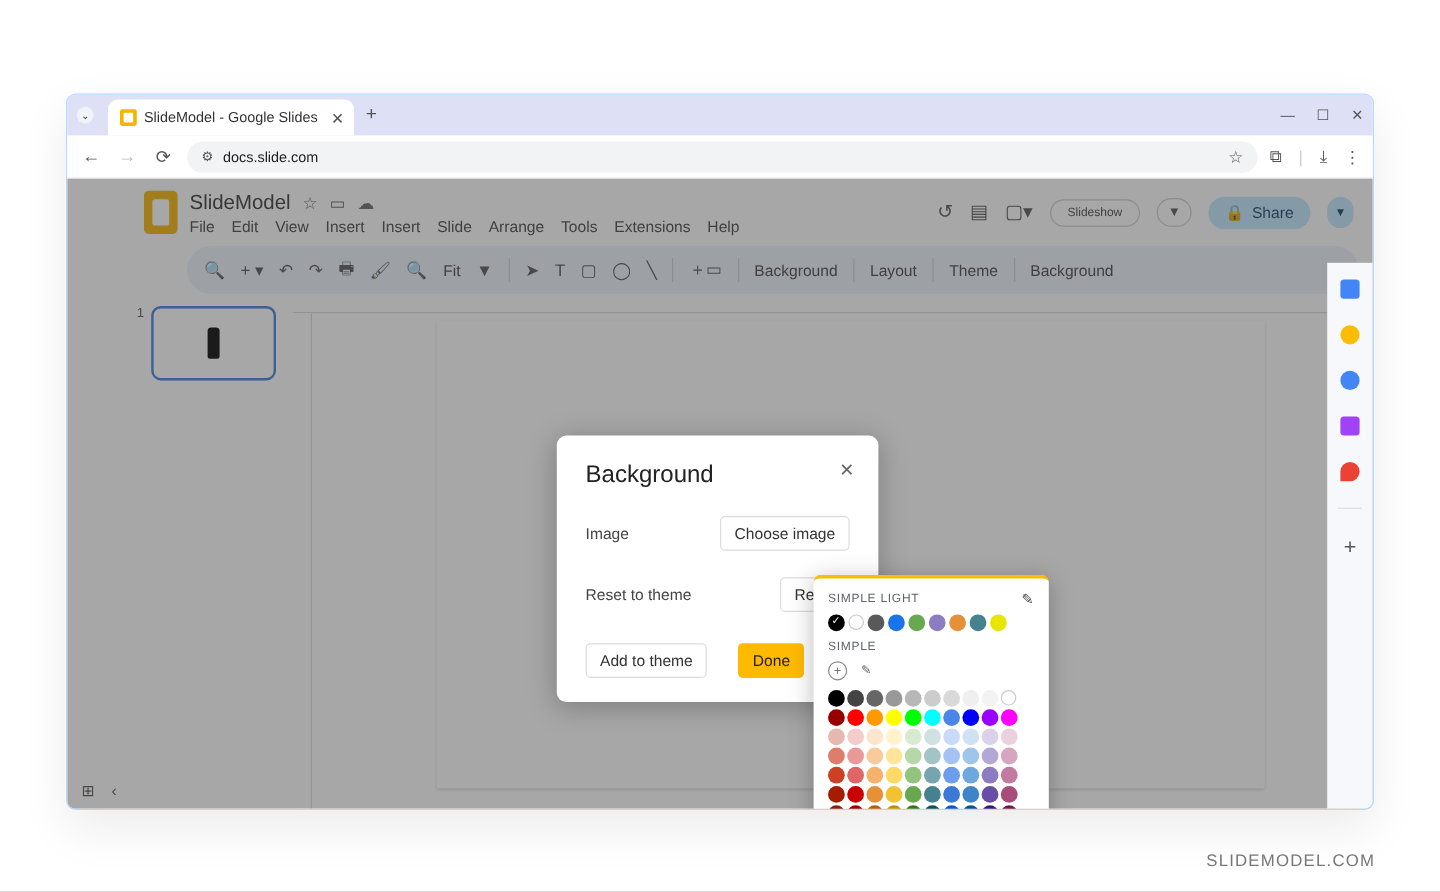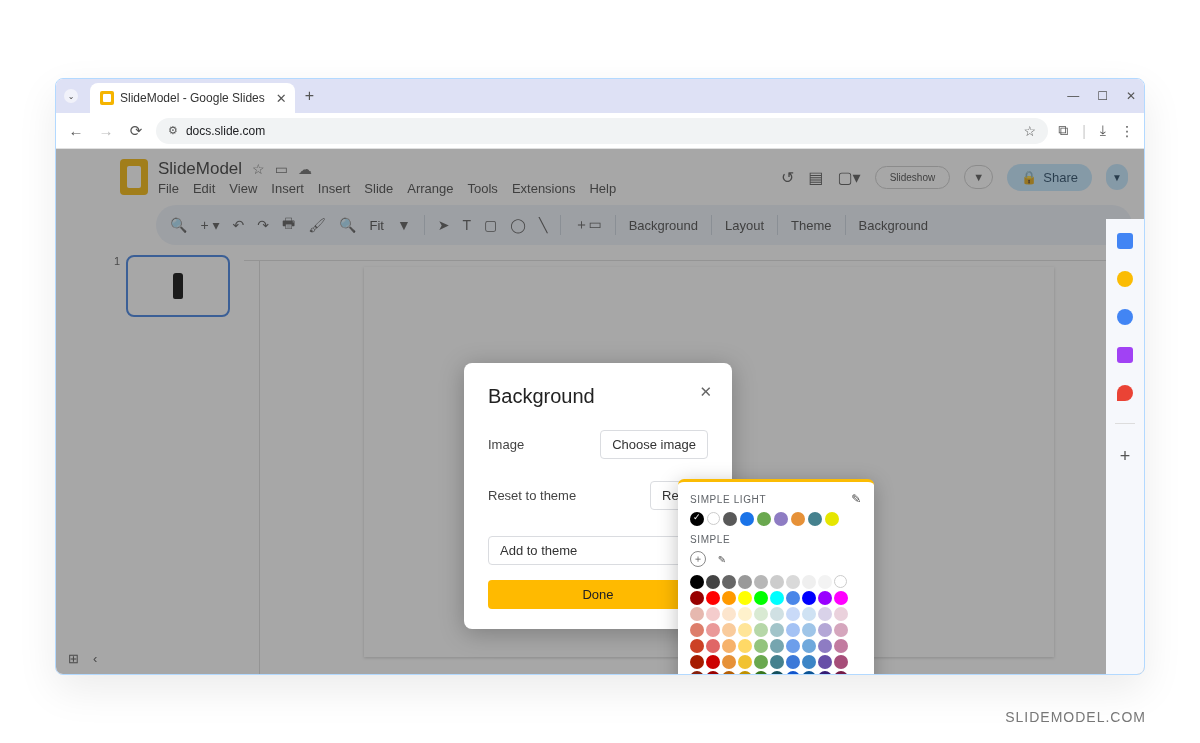--- a/index.html
+++ b/index.html
@@ -70,21 +70,21 @@
 .rail-ico { width: 16px; height: 16px; border-radius: 3px; }
 
 
 .dialog { position: absolute; left: 408px; top: 214px; width: 268px; background: #fff; border-radius: 8px; box-shadow: 0 4px 24px rgba(0,0,0,0.25); padding: 22px 24px 20px; z-index: 10; }
 .dialog h2 { font-size: 20px; font-weight: 400; color: #222; font-family: "Google Sans", Arial; }
 .dlg-close { position: absolute; top: 20px; right: 20px; font-size: 15px; color: #666; cursor: pointer; }
 .dlg-row { display: flex; justify-content: space-between; align-items: center; margin-top: 22px; font-size: 13px; color: #444; }
 .chip-btn { border: 1px solid #dadce0; border-radius: 4px; padding: 6px 11px; font-size: 13px; color: #333; background: #fff; cursor: pointer; }
 .color-chip { width: 28px; height: 22px; border: 1px solid #bbb; border-radius: 3px; background: #fff; position: relative; }
 .color-chip::after { content: '▴'; position: absolute; right: 3px; top: 3px; font-size: 9px; color: #555; }
-.dlg-actions { display: flex; justify-content: flex-start; gap: 15px; margin-top: 26px; flex-direction: column; }
+.dlg-actions { display: flex; justify-content: flex-start; gap: 26px; margin-top: 26px; }
 .btn-primary { background: #ffba00; color: #202124; border-radius: 4px; padding: 7px 12px; font-size: 13px; border: none; cursor: pointer; }
 
 
 .picker { position: absolute; left: 622px; top: 294px; width: 196px; background: #fff; border-radius: 6px; box-shadow: 0 4px 20px rgba(0,0,0,0.25); padding: 10px 12px 12px; z-index: 20; border-top: 3px solid #fbbc04; margin-top: 36px; }
 .picker-section { margin-bottom: 8px; }
 .picker-label { font-size: 10px; letter-spacing: 0.6px; color: #5f6368; display: flex; justify-content: space-between; align-items: center; }
 .picker-label .ico { font-size: 12px; color: #444; }
 .swatch-row { display: flex; gap: 3px; margin-top: 6px; flex-wrap: wrap; }
 .sw { width: 14px; height: 14px; border-radius: 50%; cursor: pointer; }
 .sw.outline { border: 1px solid #ccc; width: 13px; height: 13px; }

